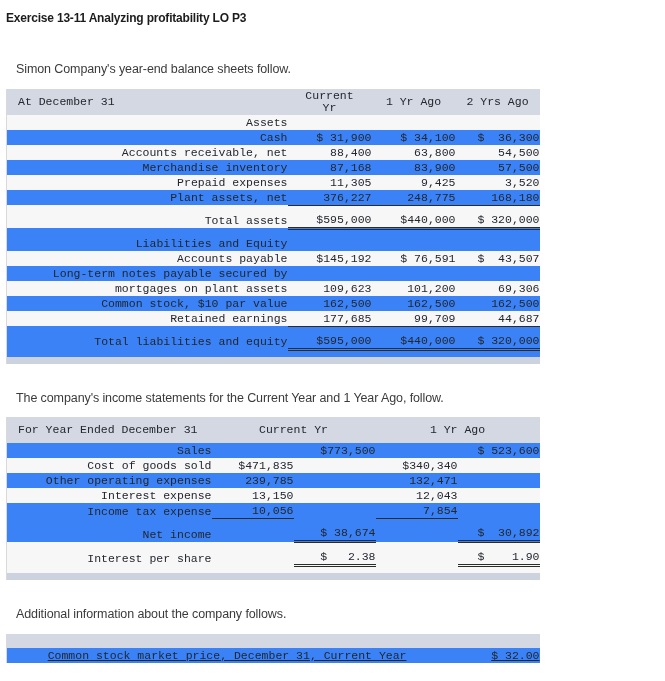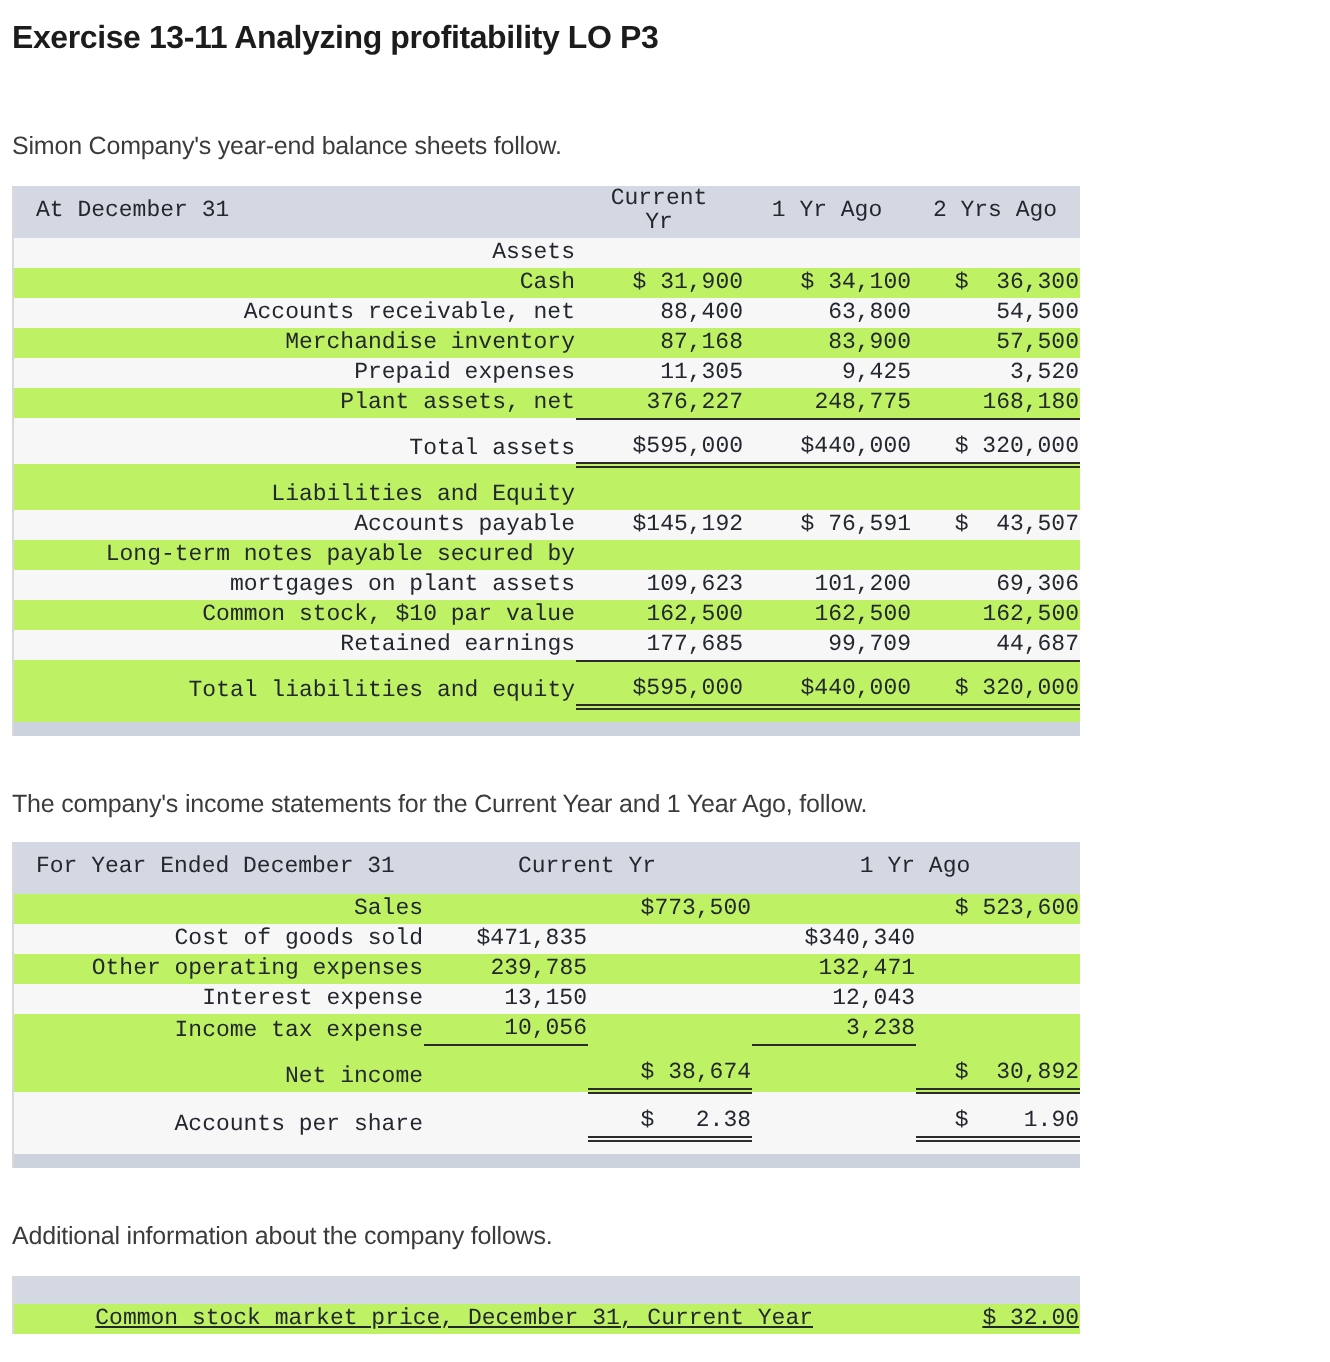--- a/index.html
+++ b/index.html
@@ -12,31 +12,31 @@
     height: 681px;
     font-family: "Liberation Sans", sans-serif;
     color: #1a1a1a;
     overflow: hidden;
     position: relative;
   }
 
   .page { padding: 0; }
 
   #exercise-title {
-    font-size: 16px;
+    font-size: 12px;
     font-weight: bold;
     color: #1c1c1c;
     margin: 11px 0 0 6px;
     letter-spacing: -0.2px;
   }
 
   .intro-text {
     font-size: 12.5px;
     color: #3b3b3b;
-    margin-left: 6px;
+    margin-left: 16px;
     letter-spacing: -0.1px;
   }
   #intro-balance-sheets { margin-top: 37px; }
   #intro-income-statements { margin-top: 27px; }
   #intro-additional-info { margin-top: 27px; }
 
   
   .fin-table {
     border-collapse: collapse;
     font-family: "Liberation Mono", monospace;
@@ -61,21 +61,21 @@
   }
   .fin-table .hdr .lbl { text-align: left; padding-left: 11px; }
   .fin-table .footer-bar td {
     background: #ccd2de;
     height: 7px;
     padding: 0;
     line-height: 7px;
     font-size: 0;
   }
   .row-odd  { background: #f7f7f7; }
-  .row-even { background: #bef264; }
+  .row-even { background: #3b82f6; }
 
   .lbl      { text-align: right; padding-left: 11px; height: 15px; line-height: 15px; }
   .lbl.ind  { padding-left: 26px; }
   .num      { text-align: right; height: 15px; line-height: 15px; padding-right: 5px; }
   .bold     { font-weight: bold; }
 
   
   .ul  { border-bottom: 1px solid #2b2b2b; }
   .dbl { border-bottom: 3px double #2b2b2b; margin-top: 12px; }
 
@@ -272,21 +272,21 @@
       <td class="lbl">Interest expense</td>
       <td class="num">13,150</td>
       <td class="num"></td>
       <td class="num">12,043</td>
       <td class="num"></td>
     </tr>
     <tr class="row-even">
       <td class="lbl">Income tax expense</td>
       <td class="num ul">10,056</td>
       <td class="num"></td>
-      <td class="num ul">3,238</td>
+      <td class="num ul">7,854</td>
       <td class="num"></td>
     </tr>
     <tr class="spacer row-even">
             <td></td>
             <td></td>
             <td></td>
             <td></td>
             <td></td>
           </tr>
     <tr class="row-even">
@@ -297,21 +297,21 @@
       <td class="num dbl">$  30,892</td>
     </tr>
     <tr class="spacer row-odd">
             <td></td>
             <td></td>
             <td></td>
             <td></td>
             <td></td>
           </tr>
     <tr class="row-odd">
-      <td class="lbl">Accounts per share</td>
+      <td class="lbl">Interest per share</td>
       <td class="num"></td>
       <td class="num dbl">$   2.38</td>
       <td class="num"></td>
       <td class="num dbl">$    1.90</td>
     </tr>
     <tr class="spacer row-odd">
             <td></td>
             <td></td>
             <td></td>
             <td></td>

